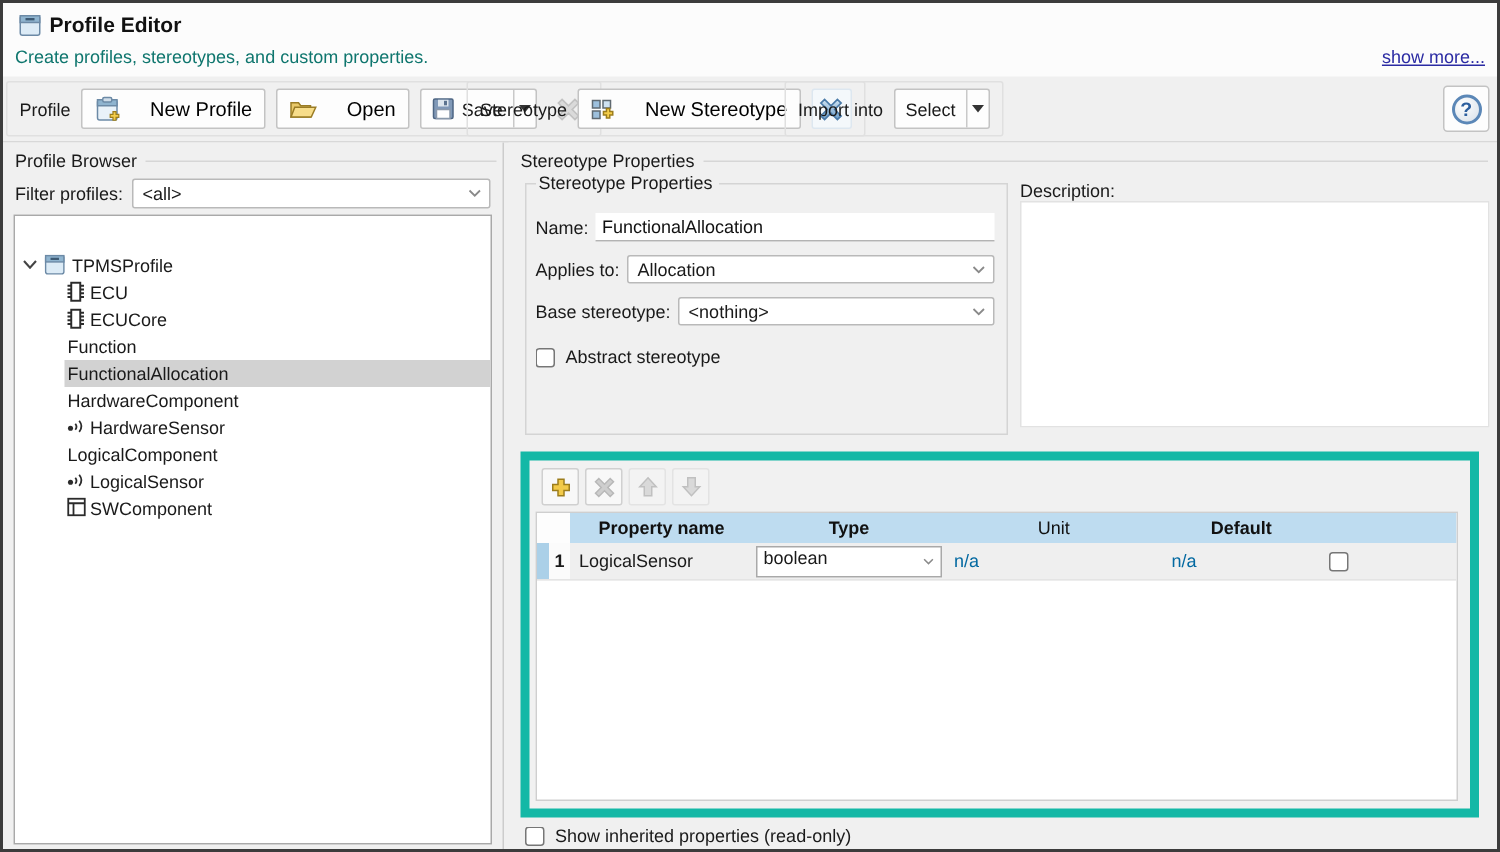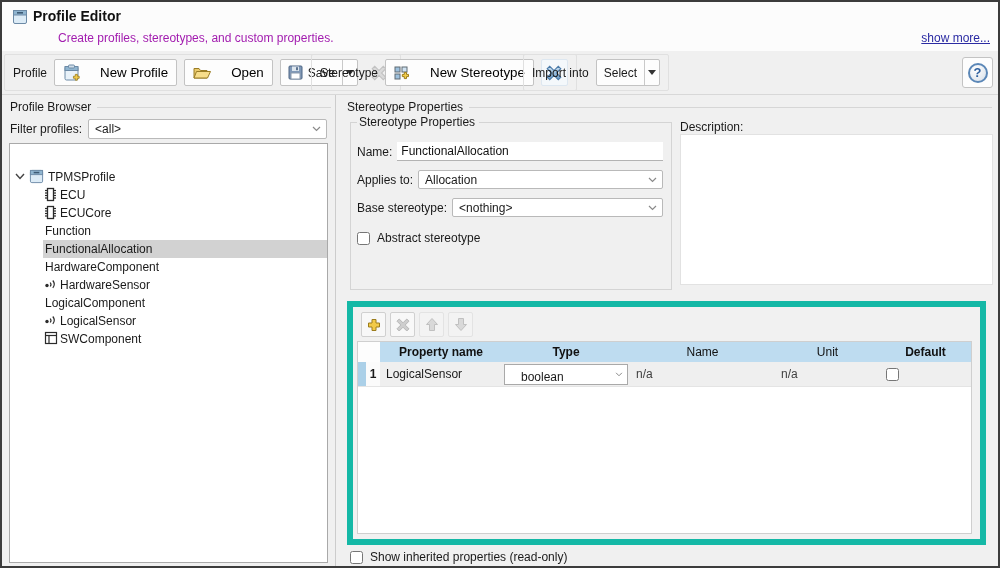--- a/index.html
+++ b/index.html
@@ -8,21 +8,21 @@
 
   .window {
     position:relative; width:1000px; height:568px;
     border:2px solid #3c3c3c; background:#f0f0f0; overflow:hidden;
   }
 
   
   .hdr { position:absolute; left:0; top:0; right:0; height:64px; background:#fcfcfc; border-bottom:1px solid #d8d8d8; }
   .hdr-title { position:absolute; left:31px; top:6px; font-size:14px; font-weight:bold; color:#111; }
   .hdr-icon { position:absolute; left:10px; top:7px; width:16px; height:16px; }
-  .hdr-sub { position:absolute; left:8px; top:29px; color:#a21caf;margin-left:48px; }
+  .hdr-sub { position:absolute; left:8px; top:29px; color:#0f766e; }
   .show-more { position:absolute; right:8px; top:29px; color:#2b2ba3; text-decoration:underline; cursor:pointer; }
 
   
   .tbar { position:absolute; left:0; top:49px; right:0; height:44px; background:#f0f0f0; border-bottom:1px solid #d8d8d8; }
   .tgroup { position:absolute; top:3px; height:37px; display:flex; align-items:center; gap:7px;
             border:1px solid #e0e0e0; border-radius:2px; padding:0 8px; }
   .tg-profile { left:2px; }
   .tg-stereo  { left:309px; }
   .tg-import  { left:521px; }
   .tlabel { color:#1a1a1a; }
@@ -96,23 +96,23 @@
   .prow.head > div { display:flex; align-items:center; justify-content:center; color:#111; overflow:hidden; }
   .prow.head .corner, .prow.head .numh { background:#fdfdfd; }
   .prow.head .b { font-weight:bold; }
   .prow.data { height:25px; background:#efefef; border-bottom:1px solid #e4e4e4; }
   .prow.data > div { display:flex; align-items:center; overflow:hidden; }
   .cell-strip { background:#abd0e8; }
   .cell-num { background:#fbfbfb; font-weight:bold; justify-content:center !important; }
   .cell-prop { padding-left:6px; }
   .cell-type { padding:2px; }
   .mini-combo { position:relative; flex:1; height:21px; background:#fff; border:1px solid #a9a9a9;
-                display:flex; align-items:flex-end; padding:0 16px 0 16px; cursor:pointer; }
+                display:flex; align-items:flex-start; padding:0 16px 0 4px; cursor:pointer; }
   .mini-combo .chev { position:absolute; right:4px; top:7px; }
-  .cell-na { padding-left:6px; color:#404040;text-align:right; }
+  .cell-na { padding-left:6px; color:#0369a1;text-align:right; }
   .cell-def { padding-left:6px; }
 
   .show-inherited { position:absolute; left:11px; top:455px; display:flex; align-items:center; gap:7px; }
 
   svg { display:block; }
 </style>
 </head>
 <body>
 
 <div class="window">
@@ -416,21 +416,20 @@
             </svg>
         </span>
       </div>
 
       <div class="ptable">
         <div class="prow head">
           <div class="corner"></div>
           <div class="numh"></div>
           <div class="b">Property name</div>
           <div class="b">Type</div>
-          <div>Name</div>
           <div>Unit</div>
           <div class="b">Default</div>
         </div>
 
         <div class="prow data">
           <div class="cell-strip"></div>
           <div class="cell-num">1</div>
           <div class="cell-prop">LogicalSensor</div>
           <div class="cell-type">
             <div class="mini-combo">

